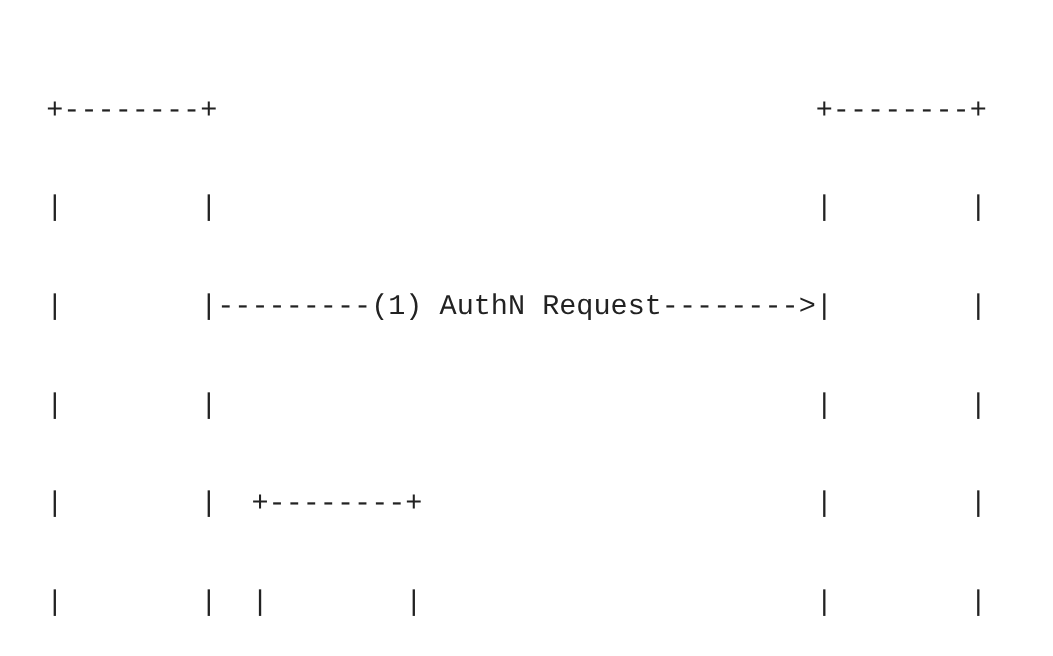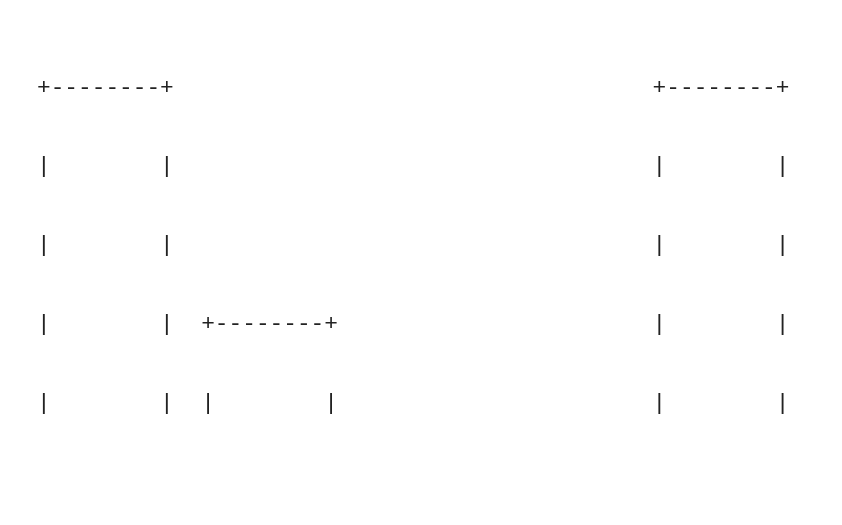--- a/index.html
+++ b/index.html
@@ -26,20 +26,21 @@
     white-space: pre;
   }
 </style>
 </head>
 <body>
 
 <div class="stage">
   <div class="ascii-diagram">
     <div class="ascii-row">+--------+                                   +--------+</div>
     <div class="ascii-row">|        |                                   |        |</div>
+    <div class="ascii-row">|        |---------(1) AuthN Request--------&gt;|        |</div>
     <div class="ascii-row">|        |                                   |        |</div>
     <div class="ascii-row">|        |  +--------+                       |        |</div>
     <div class="ascii-row">|        |  |        |                       |        |</div>
     
     
     
     
     
     
     

